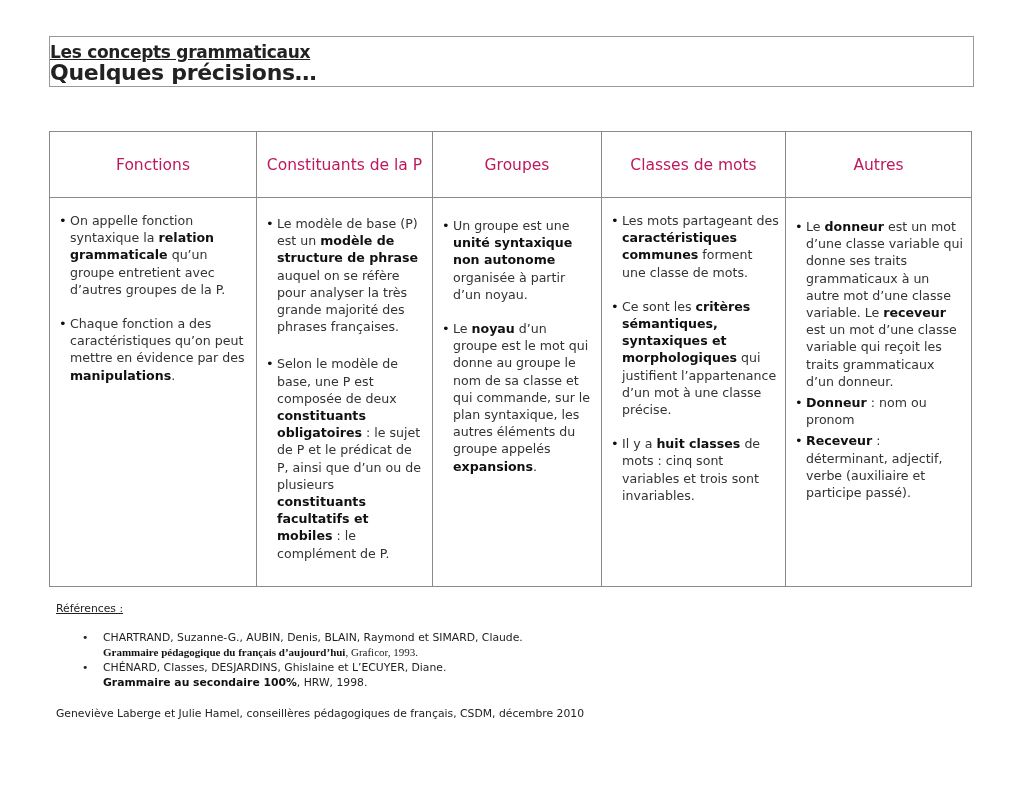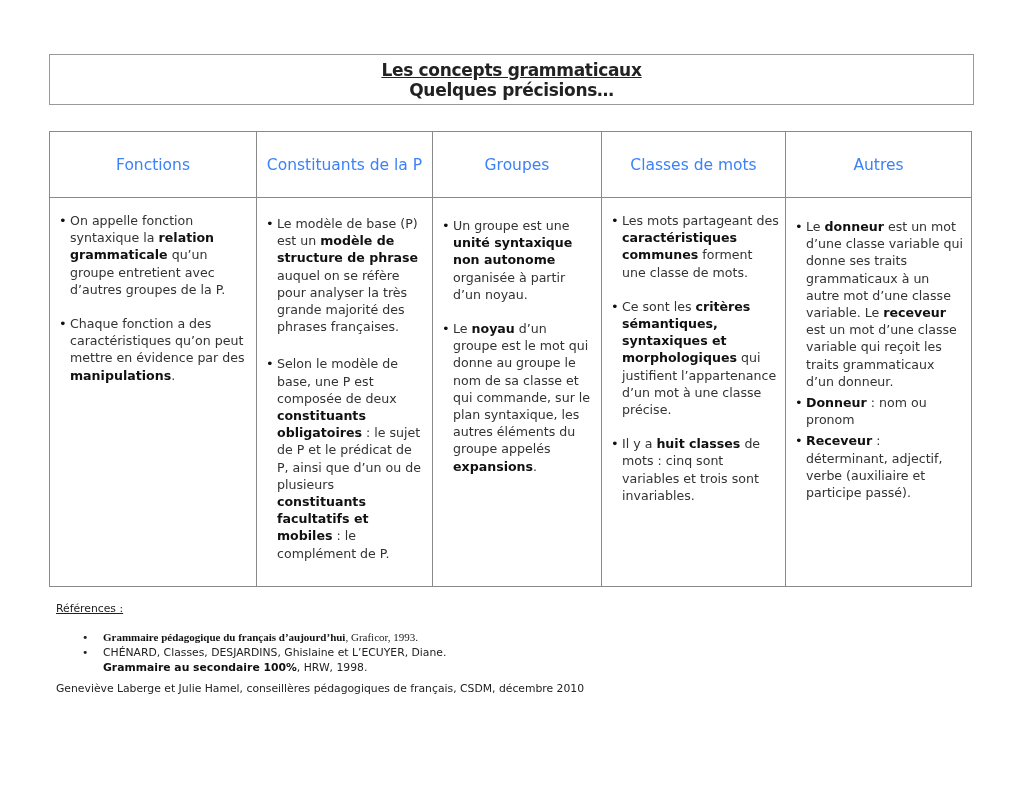--- a/index.html
+++ b/index.html
@@ -1,43 +1,43 @@
 <!DOCTYPE html>
 <html><head>
 <meta charset="utf-8">
 <style>
   html, body { margin: 0; padding: 0; background: #ffffff; }
   body { width: 1024px; height: 786px; position: relative; overflow: hidden;
          font-family: "DejaVu Sans", sans-serif; color: #222; }
-  .title-box { position: absolute; left: 49px; top: 54px; width: 925px; height: 51px;
-               border: 1.5px solid #999; box-sizing: border-box; text-align: center; }
+  .title-box { position: absolute; left: 49px; top: 36px; width: 925px; height: 51px;
+               border: 1.5px solid #999; box-sizing: border-box; }
   .title-line1 { font-size: 17px; font-weight: bold; text-decoration: underline;
                  margin-top: 5px; line-height: 20px; letter-spacing: -0.3px; }
-  .title-line2 { font-size: 17px; font-weight: bold; line-height: 21px; letter-spacing: -0.3px; }
+  .title-line2 { font-size: 22px; font-weight: bold; line-height: 21px; letter-spacing: -0.3px; }
 
   table.main { position: absolute; left: 49px; top: 131px; width: 922px; height: 449px;
                border-collapse: collapse; table-layout: fixed; }
   table.main td, table.main th { border: 1px solid #8a8a8a; vertical-align: top; }
   table.main th { height: 66px; font-weight: normal; font-size: 15.5px; text-align: center;
                   vertical-align: top; padding-top: 24px; box-sizing: border-box; line-height: 19px;
-                  color: #3b82f6; }
+                  color: #be185d; }
   table.main td { font-size: 12.6px; line-height: 17.2px; color: #333; padding: 14px 6px 16px 8px; }
   ul.blist { margin: 0; padding: 0 0 0 12px; list-style: none; }
   ul.blist li { position: relative; margin-bottom: 17px; }
   ul.blist li.tight { margin-bottom: 4px; }
   ul.blist li::before { content: "\2022"; position: absolute; left: -11px; top: 0; font-size: 13px; color: #111; }
   b { color: #111; }
 
   .refs { position: absolute; left: 56px; top: 601px; font-family: "DejaVu Sans", sans-serif;
           font-size: 10.8px; color: #222; line-height: 15px; width: 560px; }
   .refs-title { text-decoration: underline; margin-bottom: 14px; }
   .ref-item { position: relative; padding-left: 47px; }
   .ref-item .rb { position: absolute; left: 26px; top: 0; }
   .ref-book-serif { font-family: "Liberation Serif", serif; font-size: 11px; }
-  .credit { margin-top: 6px; }
+  .credit { margin-top: 16px; }
 </style>
 </head>
 <body>
 
 <div class="title-box">
   <div class="title-line1">Les concepts grammaticaux</div>
   <div class="title-line2">Quelques précisions…</div>
 </div>
 
 <table class="main">
@@ -92,20 +92,21 @@
         </ul>
       </td>
     </tr>
   </tbody>
 </table>
 
 <div class="refs">
   <div class="refs-title">Références :</div>
   <div class="ref-item">
     <span class="rb">•</span>
+    <div>CHARTRAND, Suzanne-G., AUBIN, Denis, BLAIN, Raymond et SIMARD, Claude.</div>
     <div class="ref-book-serif"><b>Grammaire pédagogique du français d’aujourd’hui</b><span>, Graficor, 1993.</span></div>
   </div>
   <div class="ref-item">
     <span class="rb">•</span>
     <div>CHÉNARD, Classes, DESJARDINS, Ghislaine et L’ECUYER, Diane.</div>
     <div><b>Grammaire au secondaire 100%</b><span>, HRW, 1998.</span></div>
   </div>
   <div class="credit">Geneviève Laberge et Julie Hamel, conseillères pédagogiques de français, CSDM, décembre 2010</div>
 </div>
 

